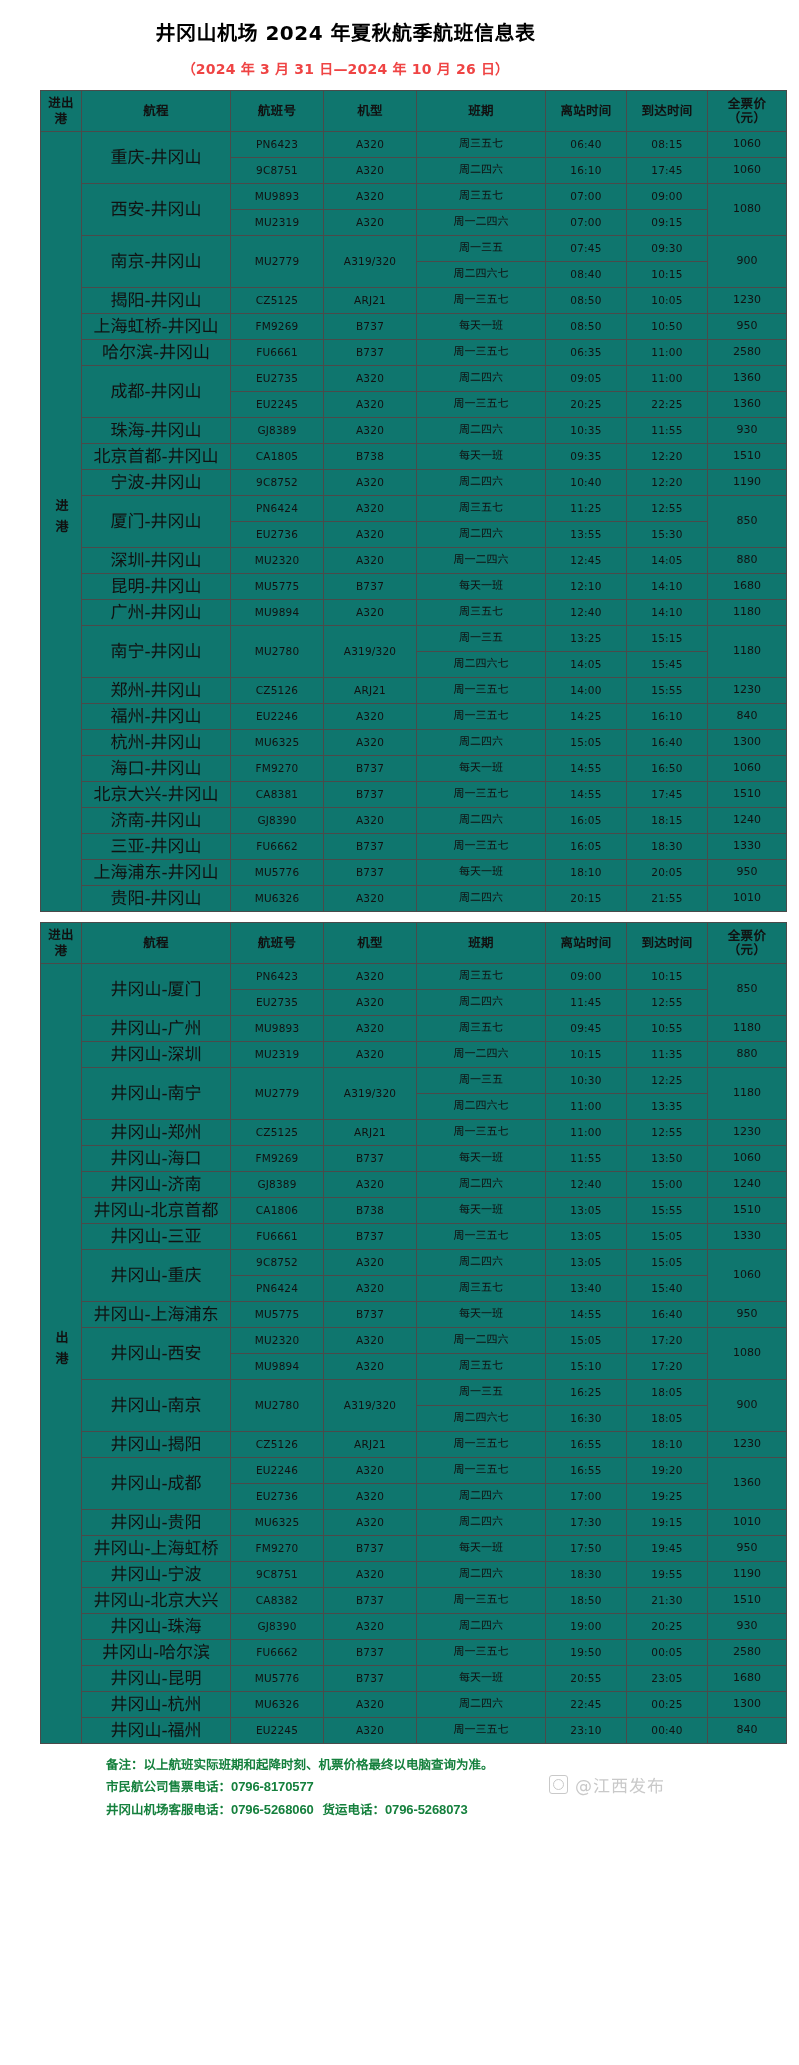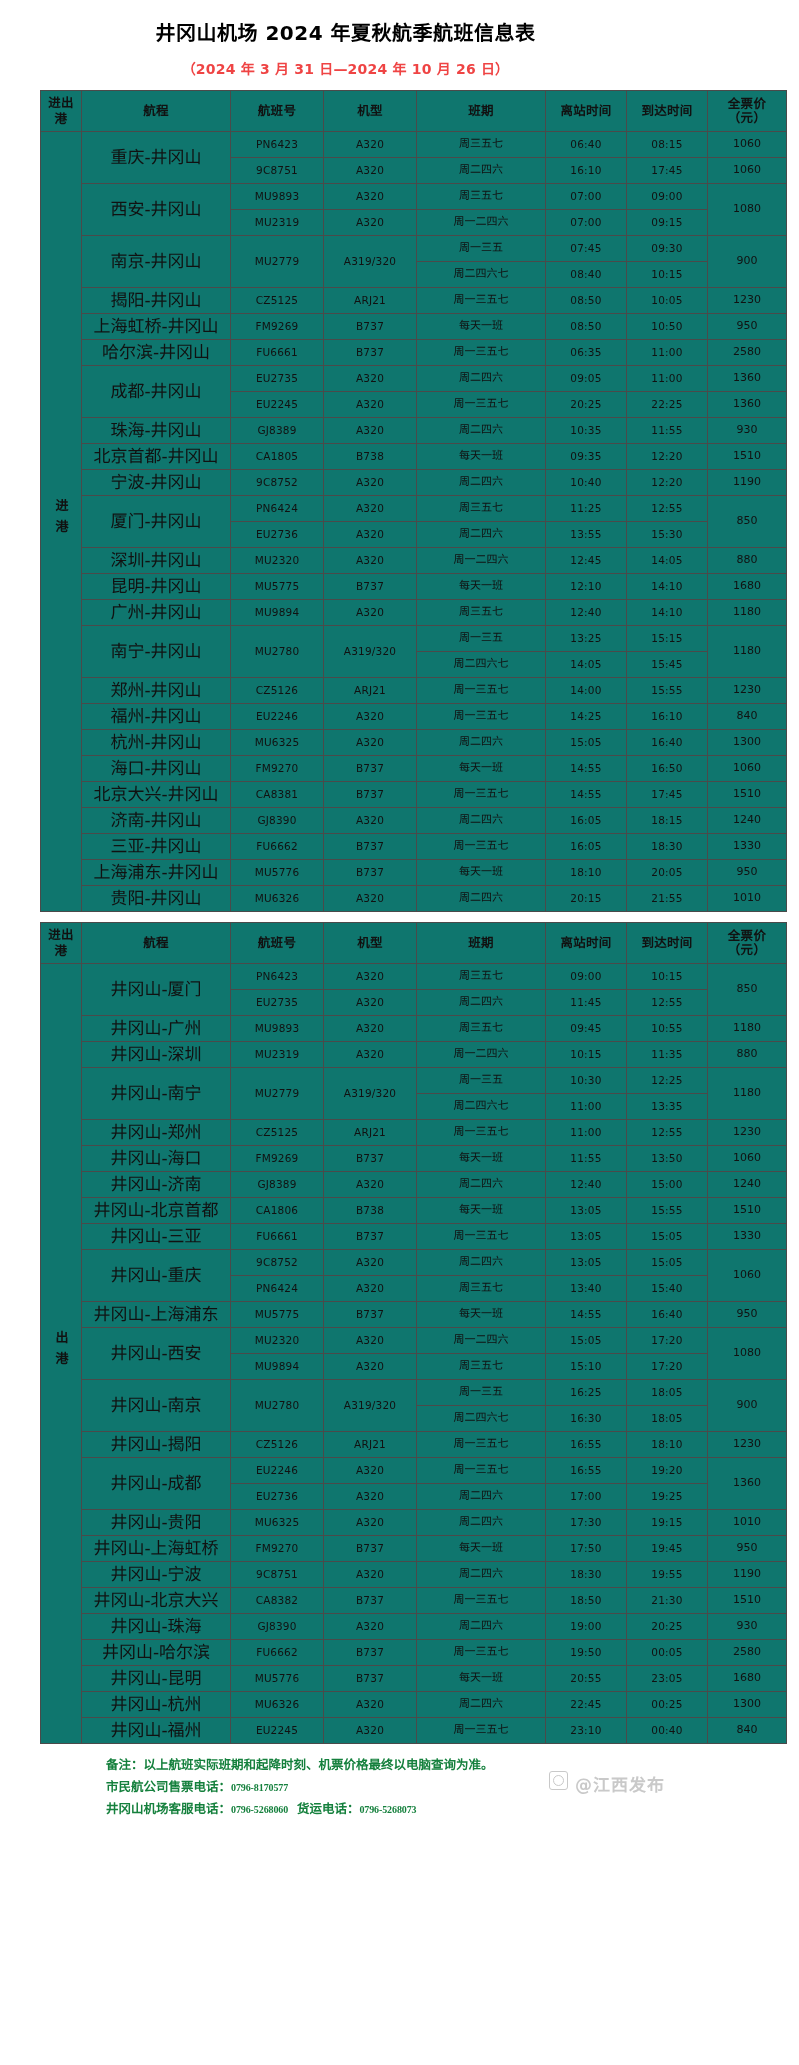--- a/index.html
+++ b/index.html
@@ -136,35 +136,36 @@
     font-size: 12.5px;
     line-height: 1.75;
     color: #15803d;
   }
   .notes .note-line {
     font-weight: bold;
     white-space: pre;
   }
   .notes .note-line .tel {
     font-weight: bold;
-    font-family: Liberation Serif, serif;
-    font-size: 10px;
+    font-family: Liberation Sans, sans-serif;
+    font-size: 13px;
     letter-spacing: -0.1px;
     text-align: center;
   }
   
   .watermark {
     position: absolute;
     right: 26px;
     bottom: 24px;
     display: flex;
+    align-items: center;
     gap: 7px;
     color: #c9c9c9;
     font-size: 17px;
-    font-weight: bold;
+    font-weight: normal;
     letter-spacing: 1px;
     user-select: none;
   }
   .watermark .wm-badge {
     display: inline-block;
     width: 17px;
     height: 17px;
     border: 1.6px solid #c9c9c9;
     border-radius: 3px;
     position: relative;

